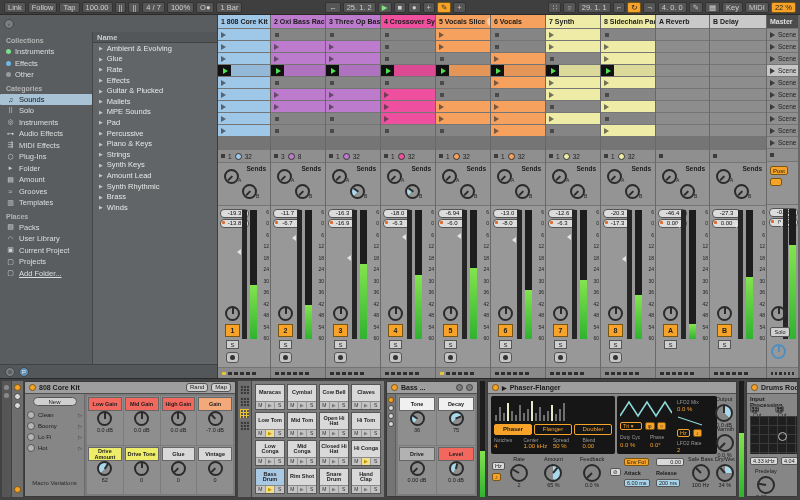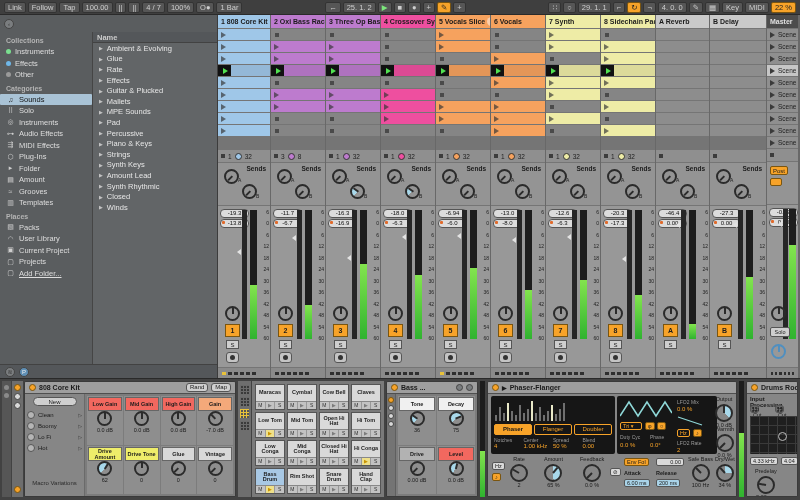--- a/index.html
+++ b/index.html
@@ -340,21 +340,21 @@
               <div class="file-row">
                 <span class="file-tri">▶</span>
                 <span>Amount Lead</span>
               </div>
               <div class="file-row">
                 <span class="file-tri">▶</span>
                 <span>Synth Rhythmic</span>
               </div>
               <div class="file-row">
                 <span class="file-tri">▶</span>
-                <span>Closed</span>
+                <span>Brass</span>
               </div>
               <div class="file-row">
                 <span class="file-tri">▶</span>
                 <span>Winds</span>
               </div>
             </div>
         </div>
       </div>
       <div class="b-footer">
         <span class="circ">≋</span>

